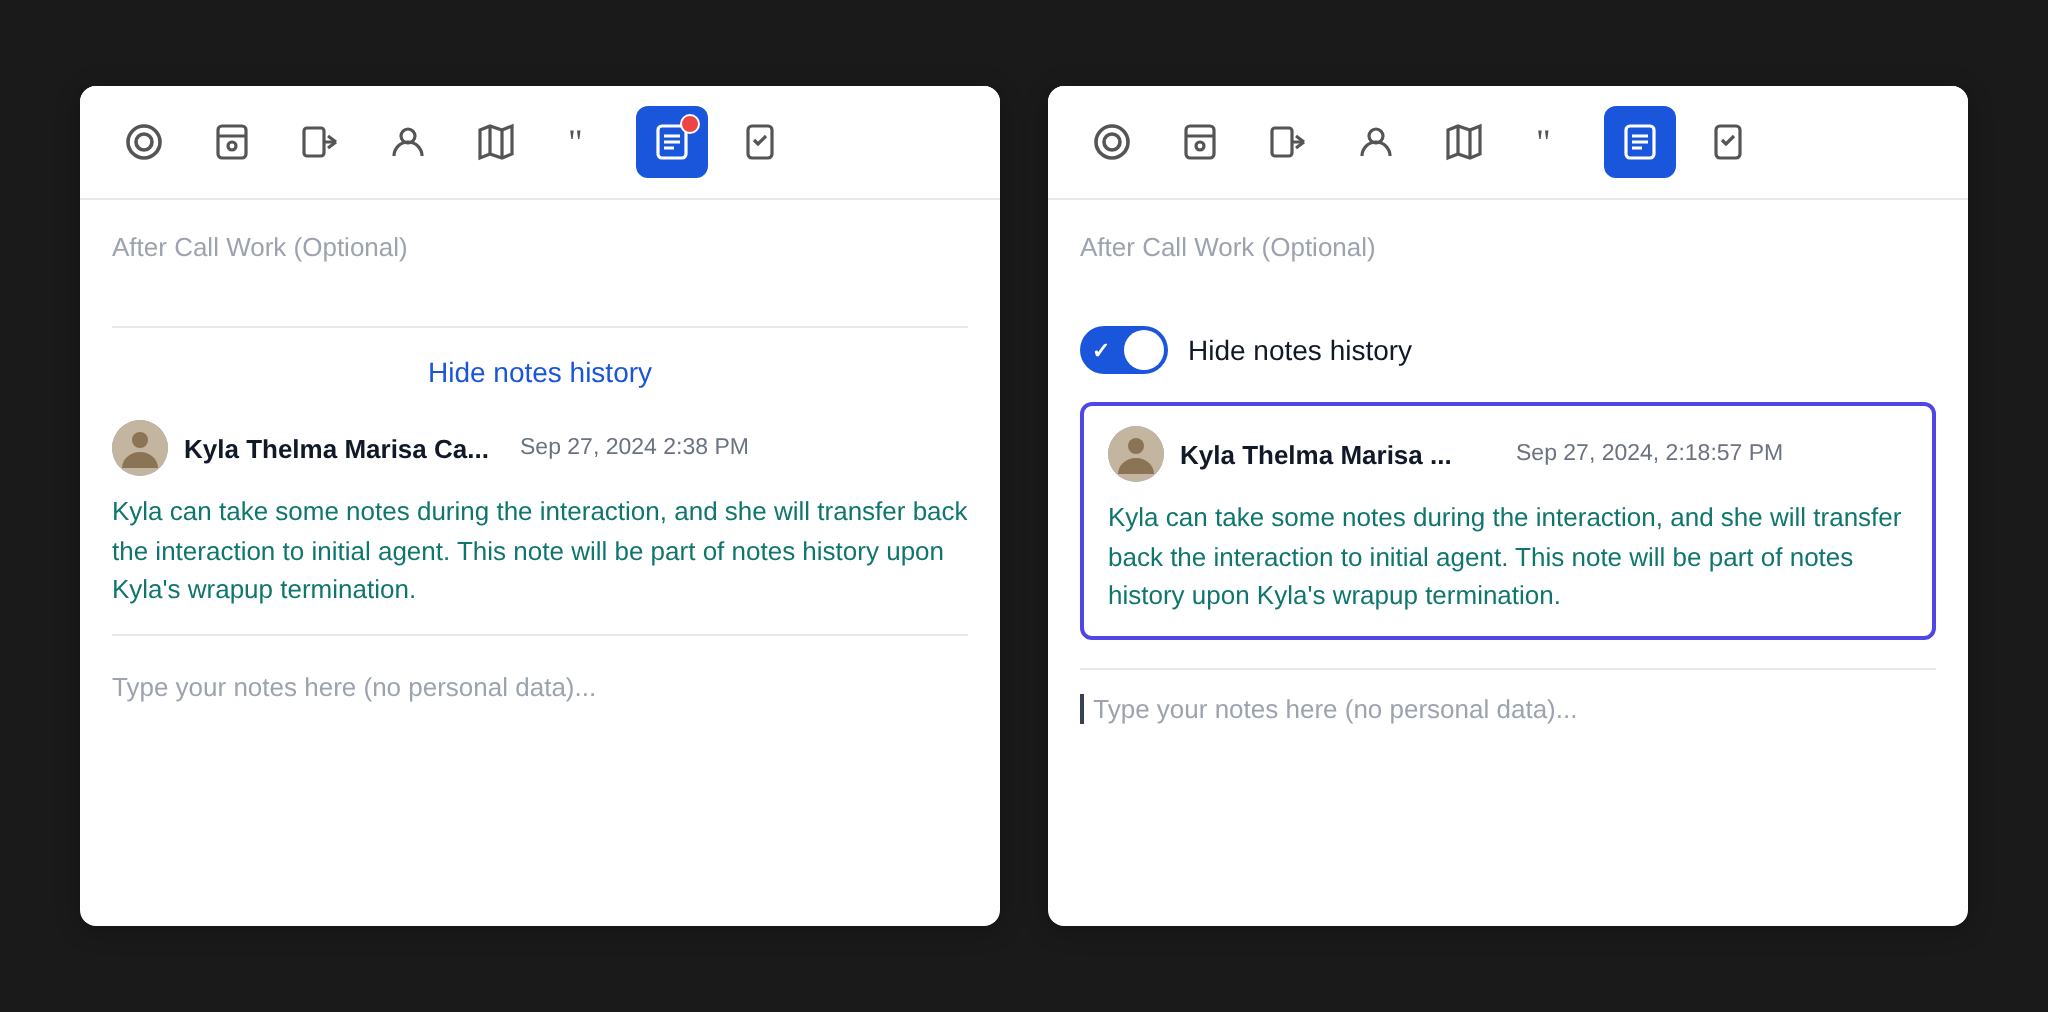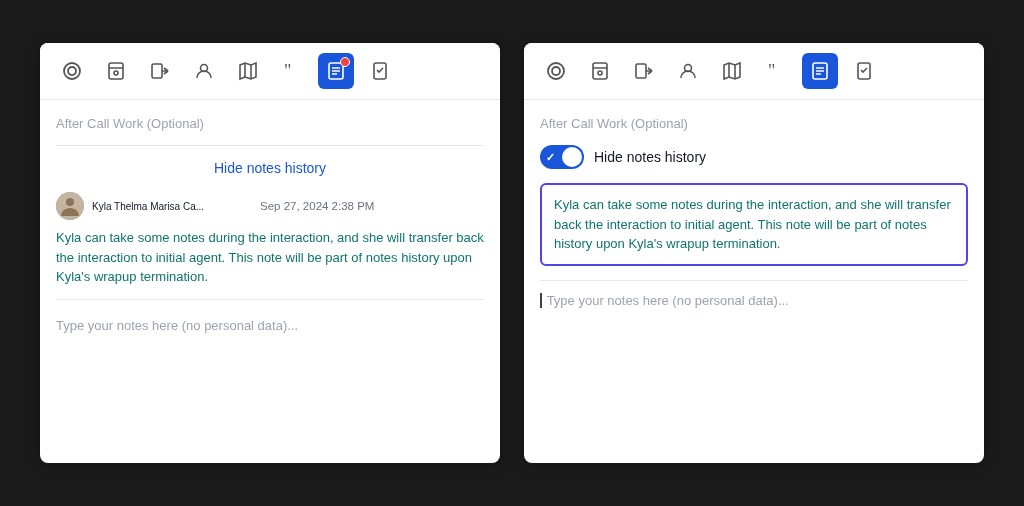--- a/index.html
+++ b/index.html
@@ -65,21 +65,21 @@
       border-radius: 50%;
       border: 1px solid #fff;
     }
     
     .panel-content {
       padding: 16px;
     }
     .after-call-label {
       font-size: 13px;
       color: #9ca3af;
-      margin-bottom: 14px;
+      margin-bottom: 32px;
     }
     .divider {
       border: none;
       border-top: 1px solid #e5e7eb;
       margin-bottom: 14px;
     }
     .hide-notes-link {
       color: #1a56db;
       font-size: 14px;
       text-align: center;
@@ -148,22 +148,22 @@
       border-radius: 50%;
       background: #9ca3af;
       flex-shrink: 0;
       overflow: hidden;
       display: flex;
       align-items: center;
       justify-content: center;
     }
     .avatar svg { width: 28px; height: 28px; }
     .note-author {
-      font-size: 10px;
-      font-weight: 400;
+      font-size: 13px;
+      font-weight: 700;
       color: #111827;
       flex: 1;
       overflow: hidden;
       text-overflow: ellipsis;
       white-space: nowrap;
       max-width: 160px;
     }
     .note-timestamp {
       font-size: 11.5px;
       color: #6b7280;
@@ -338,20 +338,31 @@
 
       <div class="toggle-row">
         <div class="toggle-switch">
           <span class="checkmark">✓</span>
           <div class="toggle-knob"></div>
         </div>
         <span class="toggle-label">Hide notes history</span>
       </div>
 
       <div class="note-card">
+        <div class="note-header">
+          <div class="avatar">
+            <svg viewBox="0 0 28 28" fill="none">
+              <circle cx="14" cy="14" r="14" fill="#c4b5a0"></circle>
+              <circle cx="14" cy="10" r="4" fill="#8b7355"></circle>
+              <path d="M5 24c0-4.418 4.03-8 9-8s9 3.582 9 8" fill="#8b7355"></path>
+            </svg>
+          </div>
+          <span class="note-author">Kyla Thelma Marisa ...</span>
+          <span class="note-timestamp">Sep 27, 2024, 2:18:57 PM</span>
+        </div>
         <div class="note-body">Kyla can take some notes during the interaction, and she will transfer back the interaction to initial agent. This note will be part of notes history upon Kyla's wrapup termination.</div>
       </div>
 
       <div class="notes-input notes-input-active">
         <span style="border-left:2px solid #374151; margin-right:1px;">&nbsp;</span><span>Type your notes here (no personal data)...</span>
       </div>
     </div>
   </div>
 </div>
 

